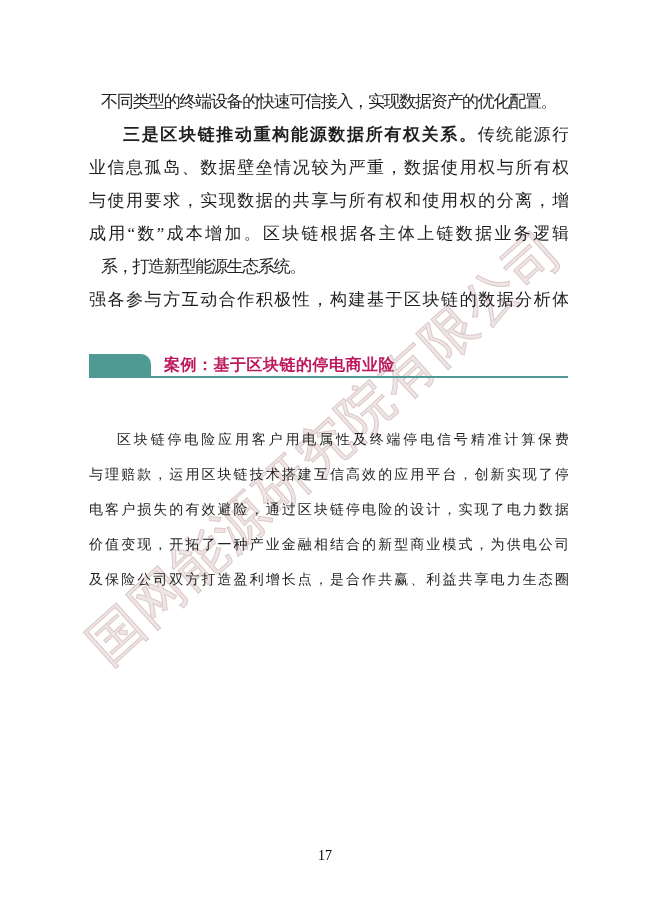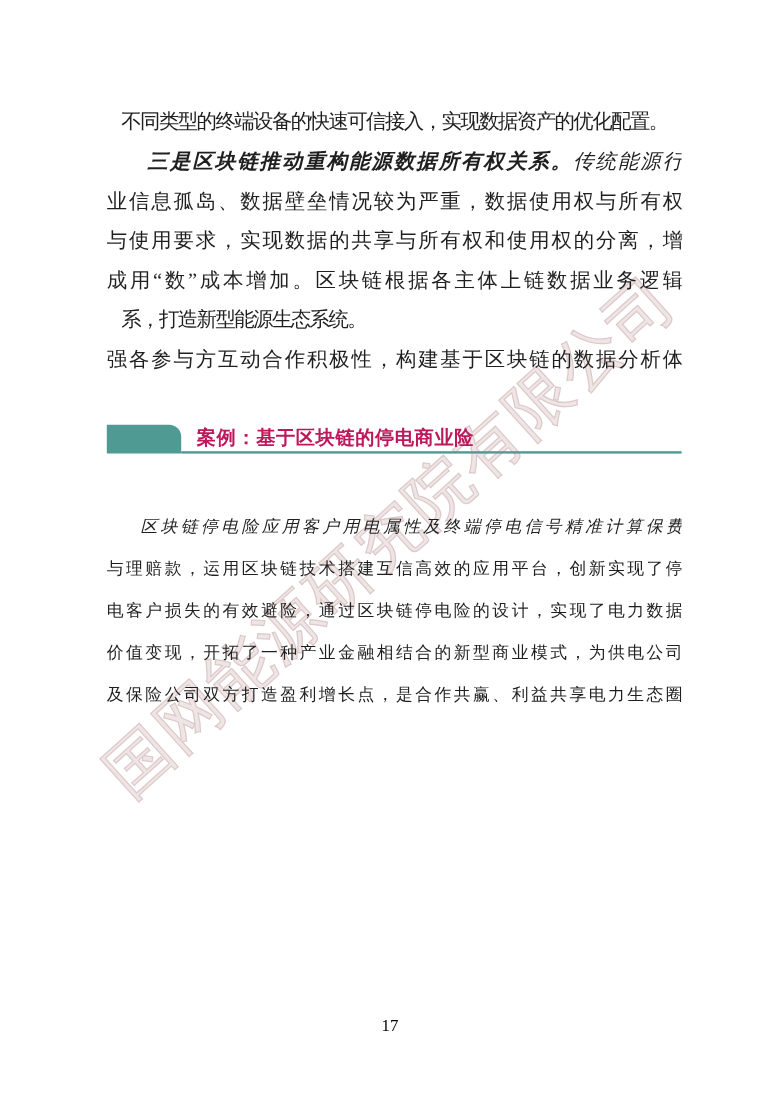--- a/index.html
+++ b/index.html
@@ -55,21 +55,21 @@
     font-size: 14px;
     line-height: 35px;
     height: 35px;
     letter-spacing: -0.9px;
     text-align: justify;
     text-align-last: justify;
     text-justify: inter-character;
     overflow: hidden;
   }
   .nojust { text-align-last: left; margin-left: 12px; }
-  .indent { text-indent: 2em; font-style: italic; }
+  .indent { text-indent: 2em; }
   .bold { font-weight: bold; }
 
   .case-header {
     display: flex;
     margin-top: 38px;
     height: 24px;
   }
   .case-block {
     width: 62px;
     height: 24px;

